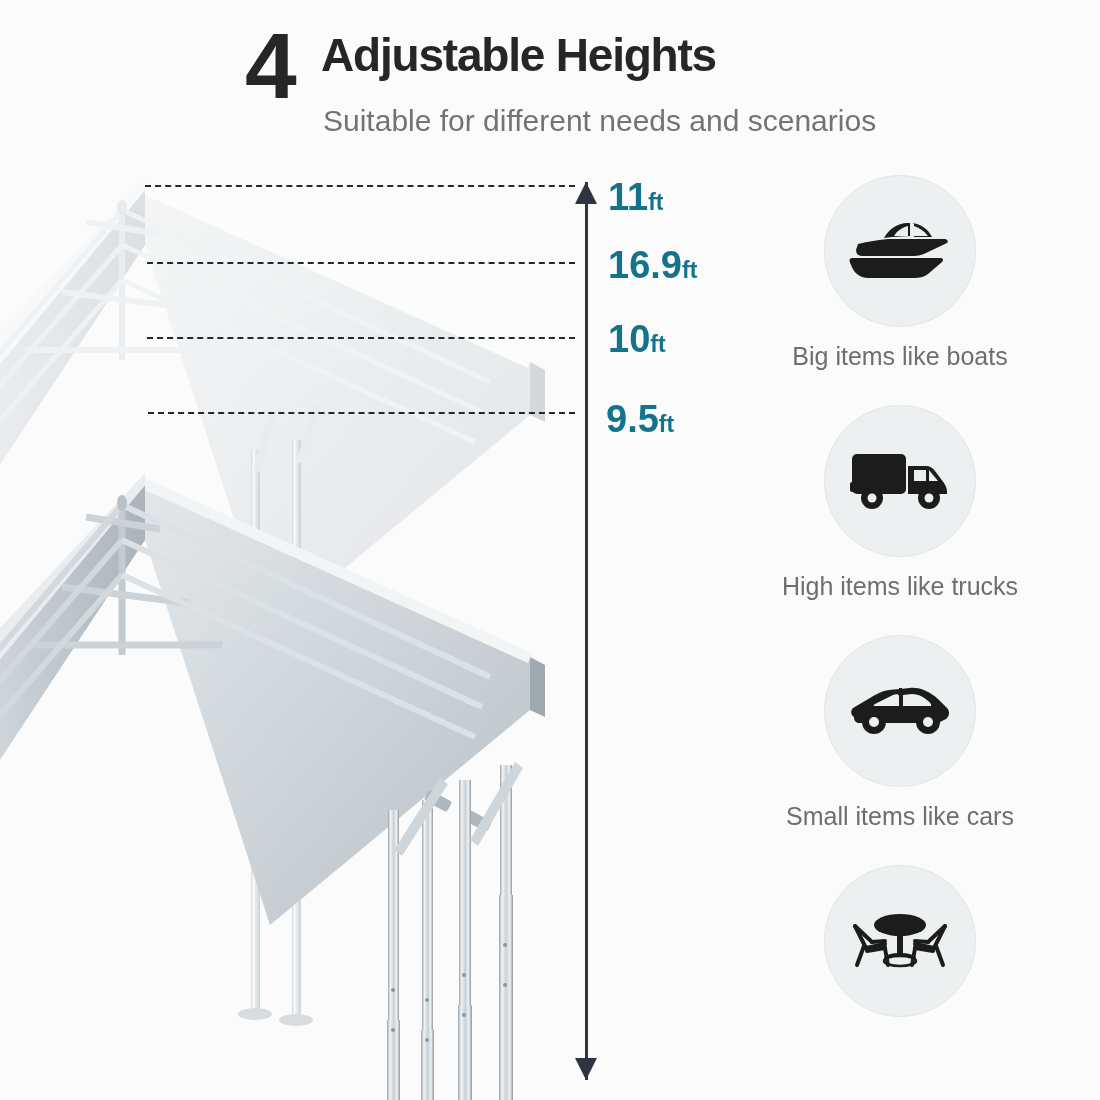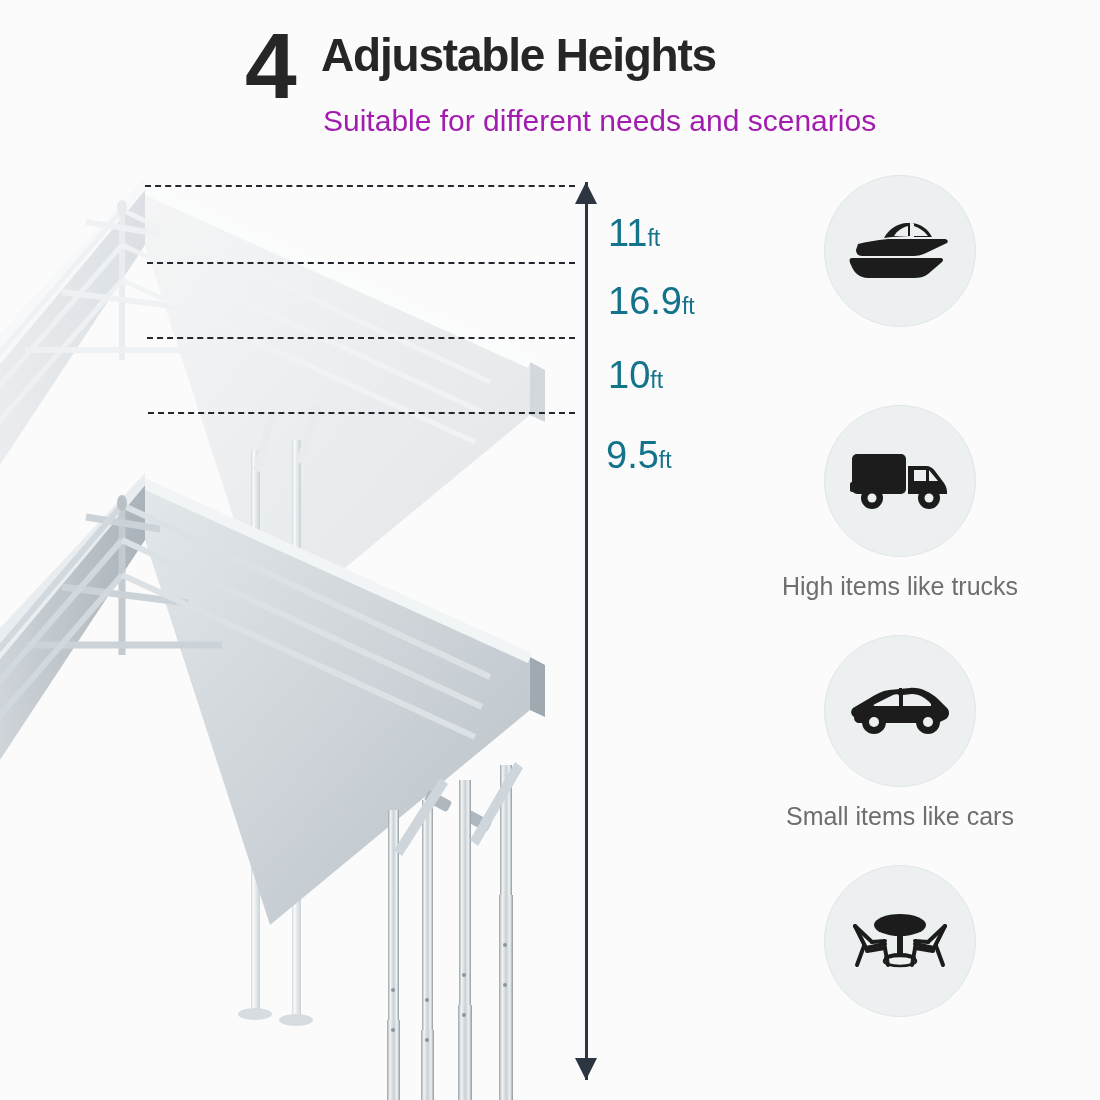--- a/index.html
+++ b/index.html
@@ -52,21 +52,21 @@
     line-height: 1;
     letter-spacing: -1.2px;
     white-space: nowrap;
   }
   .subtitle-text {
     position: absolute;
     left: 78px;
     top: 80px;
     font-size: 30px;
     font-weight: normal;
-    color: #a21caf;
+    color: #737373;
     line-height: 1;
     white-space: nowrap;
   }
 
   
   .measure-layer {
     position: absolute;
     left: 0;
     top: 0;
     width: 700px;
@@ -99,24 +99,23 @@
     border-bottom: 22px solid #2c3540;
   }
   .arrow-head.down {
     left: 575px;
     top: 1058px;
     border-top: 22px solid #2c3540;
   }
   .height-label {
     position: absolute;
     color: #13738a;
-    font-weight: normal;
+    font-weight: bold;
     line-height: 1;
     white-space: nowrap;
-    margin-top: 36px;
   }
   .height-label .val { font-size: 38px; }
   .height-label .unit { font-size: 23px; }
 
   
   .carport {
     position: absolute;
     left: -30px;
     top: 150px;
     width: 600px;
@@ -362,20 +361,21 @@
       <div class="feature-circle">
         <svg width="104" height="62" viewBox="0 0 104 62" xmlns="http://www.w3.org/2000/svg">
           <path d="M36,18 C41,9 49,4 58,3 L62,3 L62,16 L44,17 Z" fill="#1c1c1c"></path>
           <path d="M64,3 C73,4 80,9 84,17 L66,17 L66,3 Z" fill="#1c1c1c"></path>
           <path d="M10,24 C18,22 28,20 40,19 L96,19 C99,19 101,21 99,23 L78,33 C74,35 70,36 66,36 L14,36 C10,36 8,33 8,30 Z" fill="#1c1c1c"></path>
           <path d="M46,16 L60,16 L60,6 C53,8 49,11 46,16 Z" fill="#edf0f1"></path>
           <path d="M66,6 L66,16 L80,16 C76,11 72,8 66,6 Z" fill="#edf0f1"></path>
           <path d="M4,38 L92,38 C95,38 96,40 94,42 L80,54 C76,57 71,58 66,58 L20,58 C12,58 6,53 3,45 C1,41 1,38 4,38 Z" fill="#1c1c1c"></path>
         </svg>
       </div>
+      <div class="feature-label">Big items like boats</div>
     </div>
 
     <div class="feature" style="top:230px;">
       <div class="feature-circle">
         <svg width="100" height="66" viewBox="0 0 100 66" xmlns="http://www.w3.org/2000/svg">
           <rect x="2" y="6" width="54" height="40" rx="5" fill="#1c1c1c"></rect>
           <path d="M58,18 L76,18 C80,18 83,20 85,23 L94,35 C96,38 97,41 97,44 L97,46 L58,46 Z" fill="#1c1c1c"></path>
           <path d="M64,22 L64,33 L76,33 L76,22 Z" fill="#edf0f1"></path>
           <path d="M79,22 L88,33 L79,33 Z" fill="#edf0f1"></path>
           <rect x="0" y="34" width="8" height="10" rx="2" fill="#1c1c1c"></rect>

